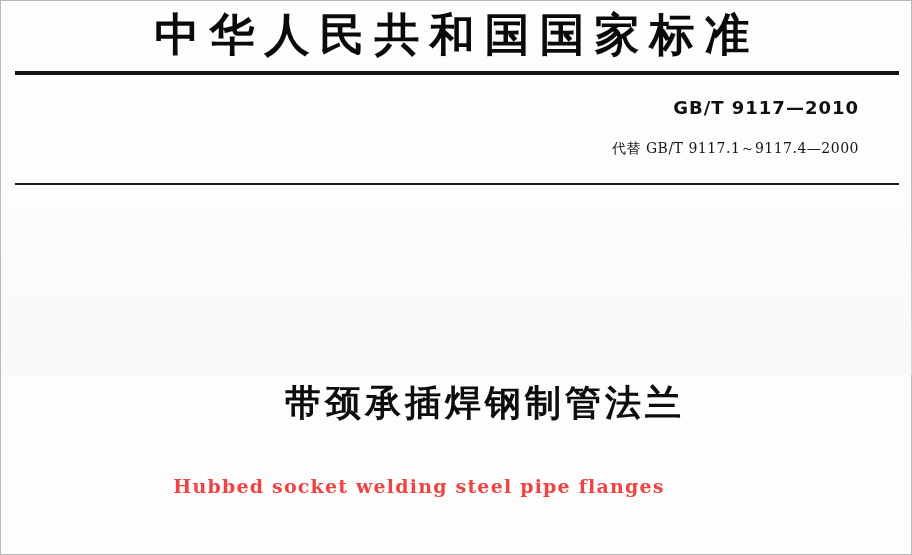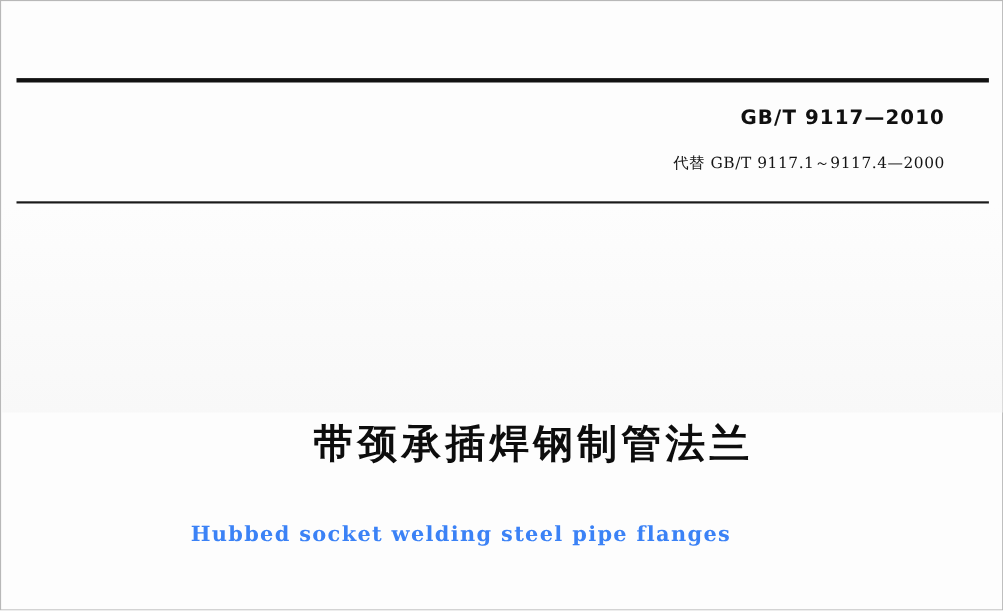--- a/index.html
+++ b/index.html
@@ -104,40 +104,43 @@
   .title-en {
     position: absolute;
     left: 0;
     top: 474px;
     width: 836px;
     text-align: center;
     font-family: "DejaVu Serif", serif;
     font-weight: bold;
     font-size: 19px;
     letter-spacing: 1.2px;
-    color: #3b82f6;
+    color: #ef4444;
     white-space: nowrap;
   }
 
   
   .scan-tint {
     position: absolute;
     left: 1px;
     top: 184px;
     width: 910px;
     height: 190px;
     background: linear-gradient(180deg, rgba(250,250,250,0.0), rgba(244,244,244,0.55));
     pointer-events: none;
   }
 </style>
 </head>
 <body>
 
 <div class="page">
 
+  <div class="banner">
+    <div class="banner-text">中华人民共和国国家标准</div>
+  </div>
 
   <div class="banner-rule"></div>
 
   <div class="designation">
     <div class="designation-main">GB/T 9117—2010</div>
     <div class="designation-sub">代替 GB/T 9117.1～9117.4—2000</div>
   </div>
 
   <div class="rule-lower"></div>
 

